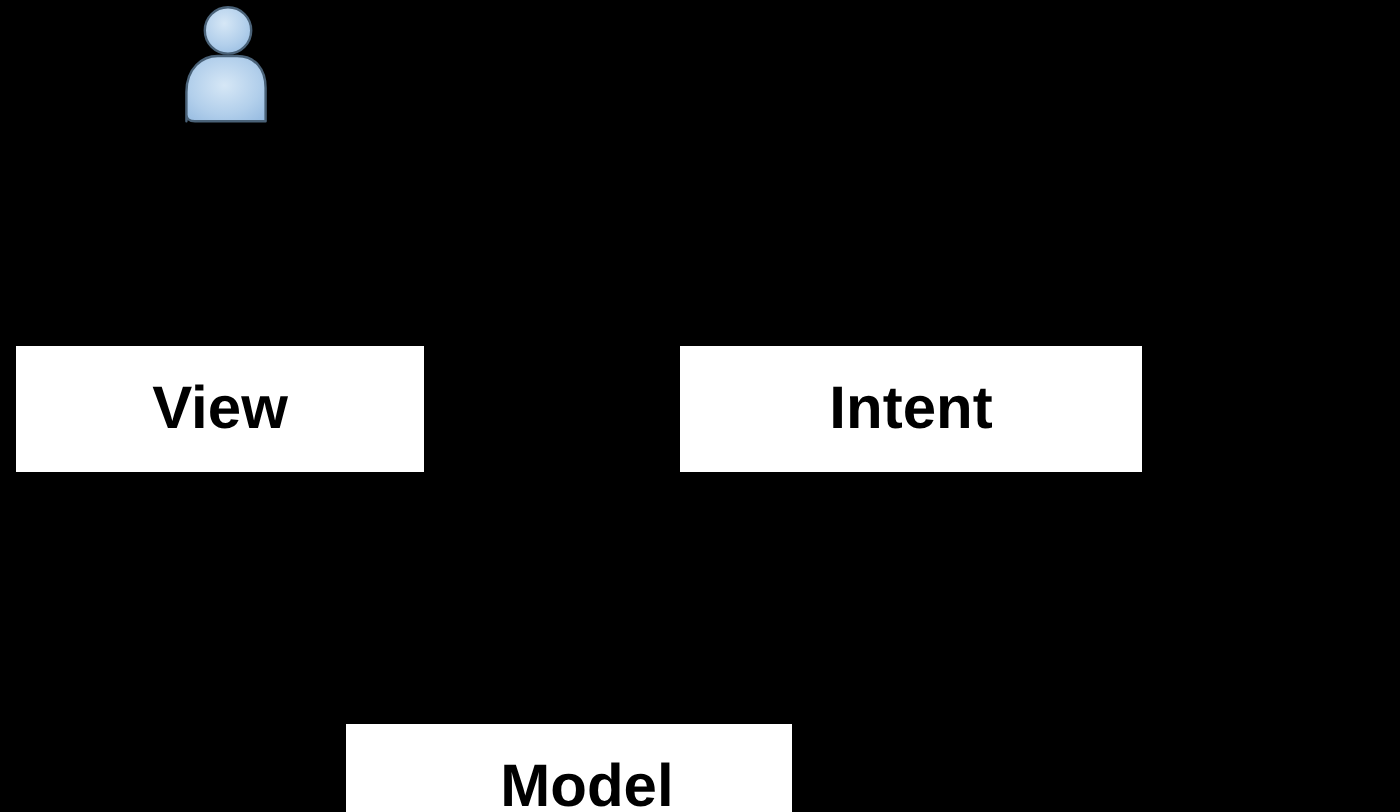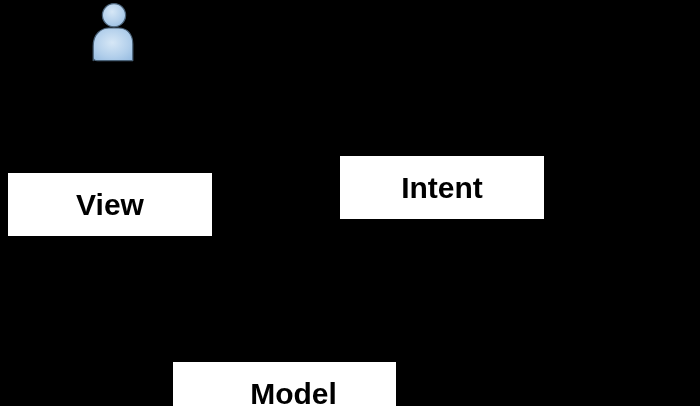--- a/index.html
+++ b/index.html
@@ -29,21 +29,21 @@
     display: flex;
     align-items: center;
     justify-content: center;
     font-weight: bold;
     font-size: 30px;
     line-height: 1;
     letter-spacing: 0;
     margin-top: 26px;
   }
   .node-view   { left: 8px;   top: 147px; width: 204px; height: 63px; }
-  .node-intent { left: 340px; top: 130px; width: 204px; height: 63px; }
+  .node-intent { left: 340px; top: 147px; width: 231px; height: 63px; }
   .node-model  { left: 173px; top: 336px; width: 205px; height: 64px; padding-left: 18px; }
 </style>
 </head>
 <body>
 
 <div class="canvas">
 
   <div class="actor">
     <svg width="44" height="61" viewBox="0 0 44 61" xmlns="http://www.w3.org/2000/svg" aria-hidden="true">
       <defs>

